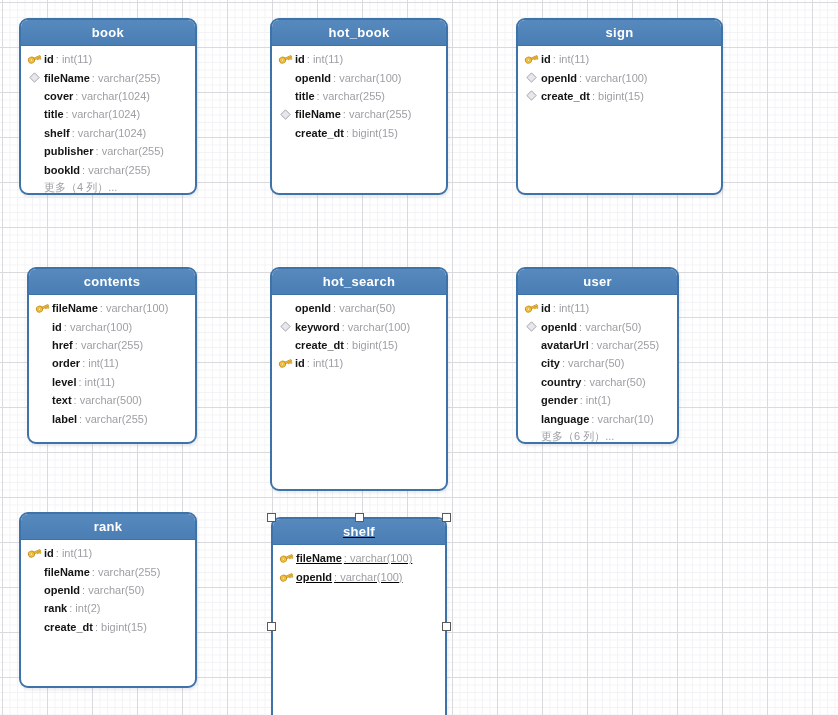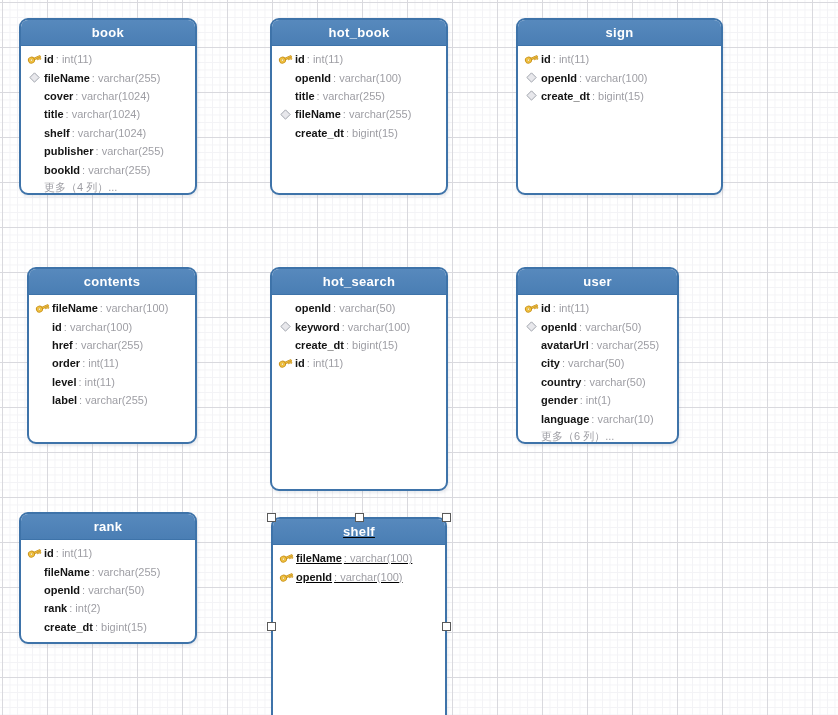--- a/index.html
+++ b/index.html
@@ -317,20 +317,28 @@
 
   <div class="trow">
     <span class="ficon icon-none">
       
       
     </span>
     <span class="fname">level</span>
     <span class="ftype">: int(11)</span>
   </div>
 
+  <div class="trow">
+    <span class="ficon icon-none">
+      
+      
+    </span>
+    <span class="fname">text</span>
+    <span class="ftype">: varchar(500)</span>
+  </div>
 
   <div class="trow">
     <span class="ficon icon-none">
       
       
     </span>
     <span class="fname">label</span>
     <span class="ftype">: varchar(255)</span>
   </div>
 
@@ -472,21 +480,21 @@
     <span class="ficon">
       
       
     </span>
     <span class="fname">更多（6 列）...</span>
 
   </div>
 </div>
   </div>
 
-  <div class="table" style="left: 19px; top: 512px; width: 178px; height: 132px;">
+  <div class="table" style="left: 19px; top: 512px; width: 178px; height: 176px;">
     <div class="thead">
       <span>rank</span>
     </div>
     <div class="tbody">
   <div class="trow">
     <span class="ficon icon-key">
       <svg class="ic-key" width="15" height="14" viewBox="0 0 15 14">
         <g transform="rotate(-24 7 7)">
           <rect x="6" y="6.2" width="8" height="1.7" rx="0.5" fill="#f5c63f" stroke="#c9921c" stroke-width="0.8"></rect>
           <rect x="9.8" y="7.6" width="1.3" height="1.7" fill="#f5c63f" stroke="#c9921c" stroke-width="0.6"></rect>

